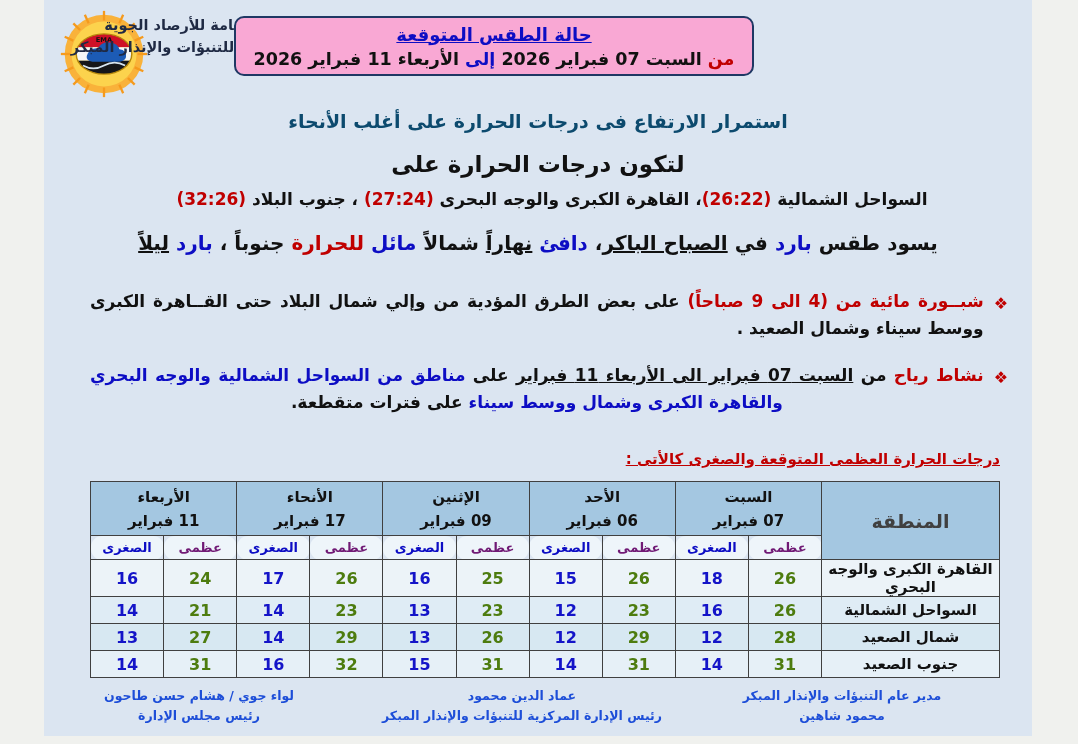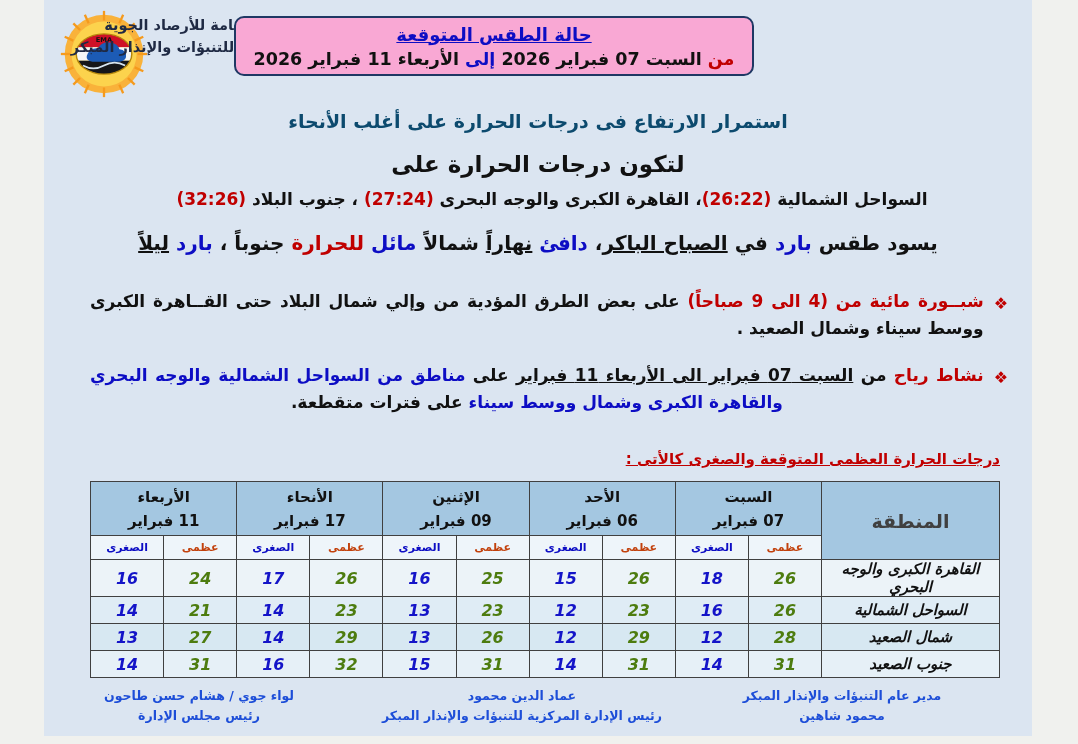--- a/index.html
+++ b/index.html
@@ -42,23 +42,23 @@
     font-size:15px; font-weight:bold; text-decoration:underline; }
 
   
   table { position:absolute; top:481px; right:32px; width:910px;
     border-collapse:collapse; direction:rtl; table-layout:fixed; }
   th, td { border:1px solid #404040; text-align:center; vertical-align:middle; }
   col.region-col { width:178px; }
   .day-th { background:#a4c7e1; color:#111; font-size:15px; font-weight:bold;
     height:54px; line-height:1.6; }
   .region-th { background:#a4c7e1; color:#404040; font-size:19px; font-weight:bold; }
-  .sub-th { background:#eef5fa; font-size:11px; font-weight:bold; height:24px; }
-  .sub-th.max { color:#c2410c; } .sub-th.min { color:#0d0dc4; }
-  td { height:27px; font-size:16px; font-weight:bold;font-style:italic; }
+  .sub-th { background:#eef5fa; font-size:13px; font-weight:bold; height:24px;border-radius:11px; }
+  .sub-th.max { color:#701a75; } .sub-th.min { color:#0d0dc4; }
+  td { height:27px; font-size:16px; font-weight:bold; }
   td.max { color:#4d7c0f; } td.min { color:#1414c8; }
   td.region { font-size:15px; color:#111; }
   tbody tr:nth-child(1) td { background:#ecf3f8; }
   tbody tr:nth-child(2) td { background:#dfecf5; }
   tbody tr:nth-child(3) td { background:#d7e8f2; }
   tbody tr:nth-child(4) td { background:#e6f0f7; }
 
   
   .sig { position:absolute; top:686px; text-align:center; color:#1d4ed8;
     font-size:12.5px; font-weight:bold; line-height:1.6; }

